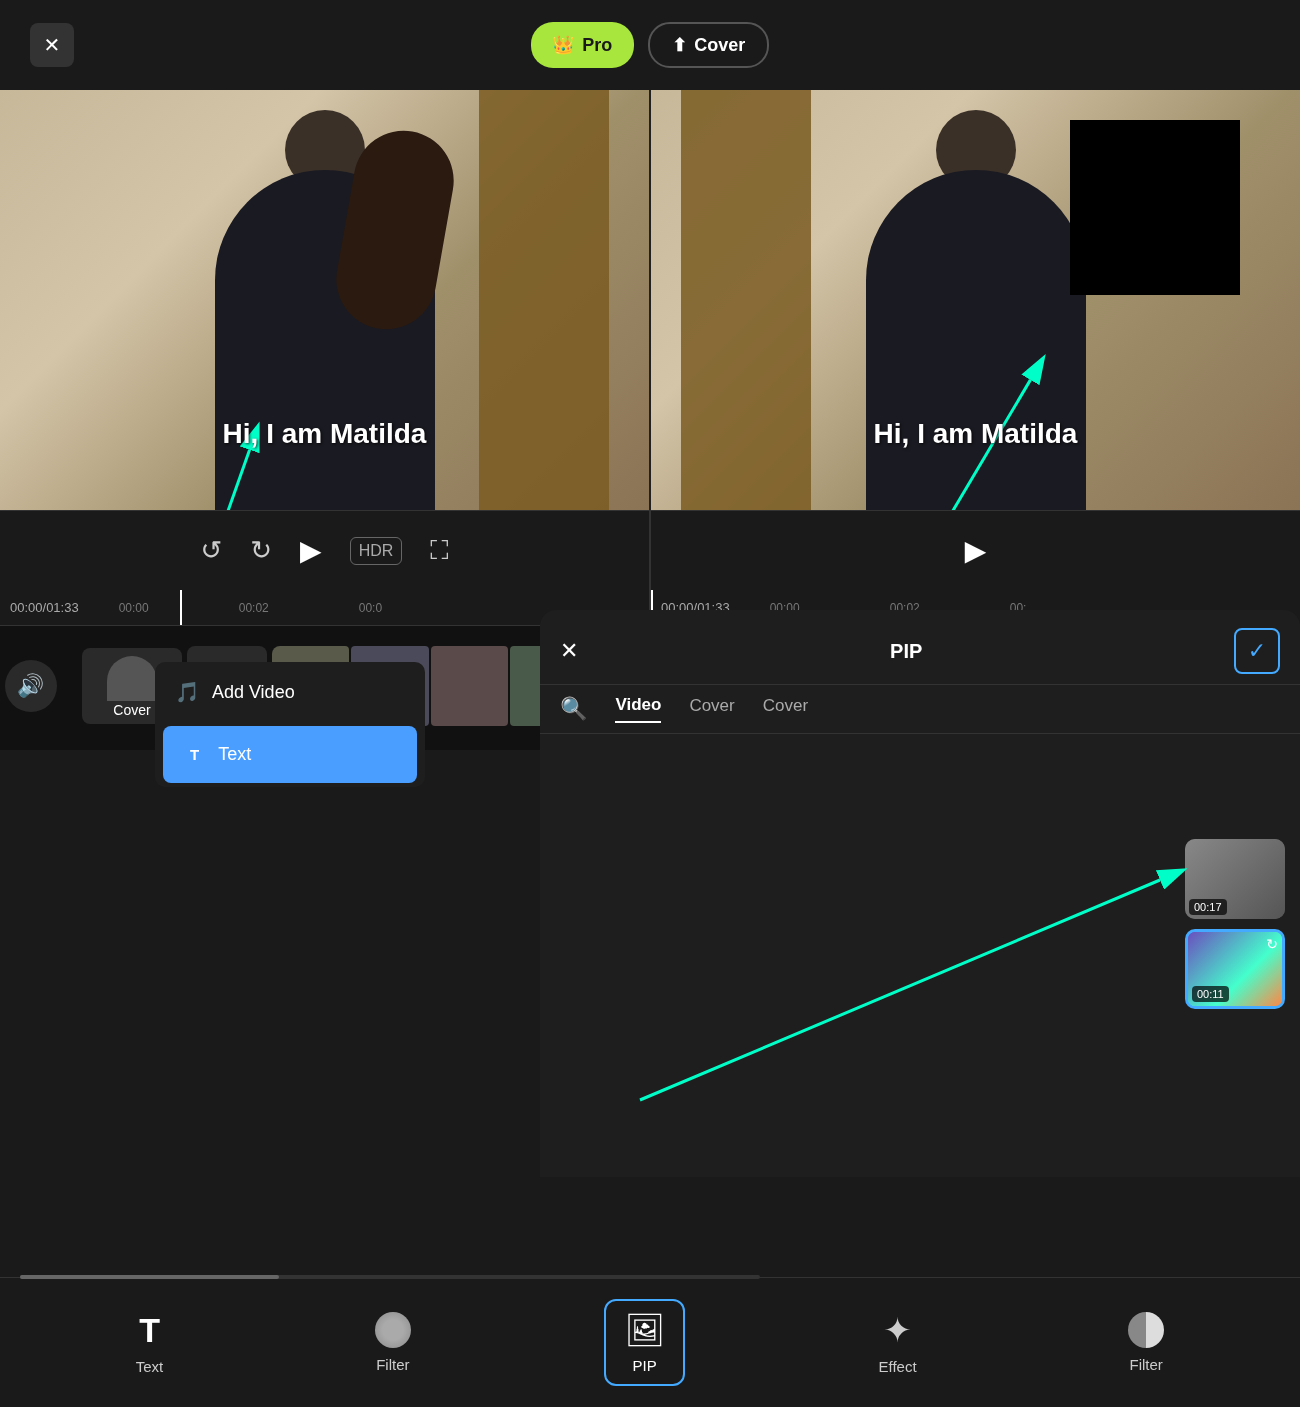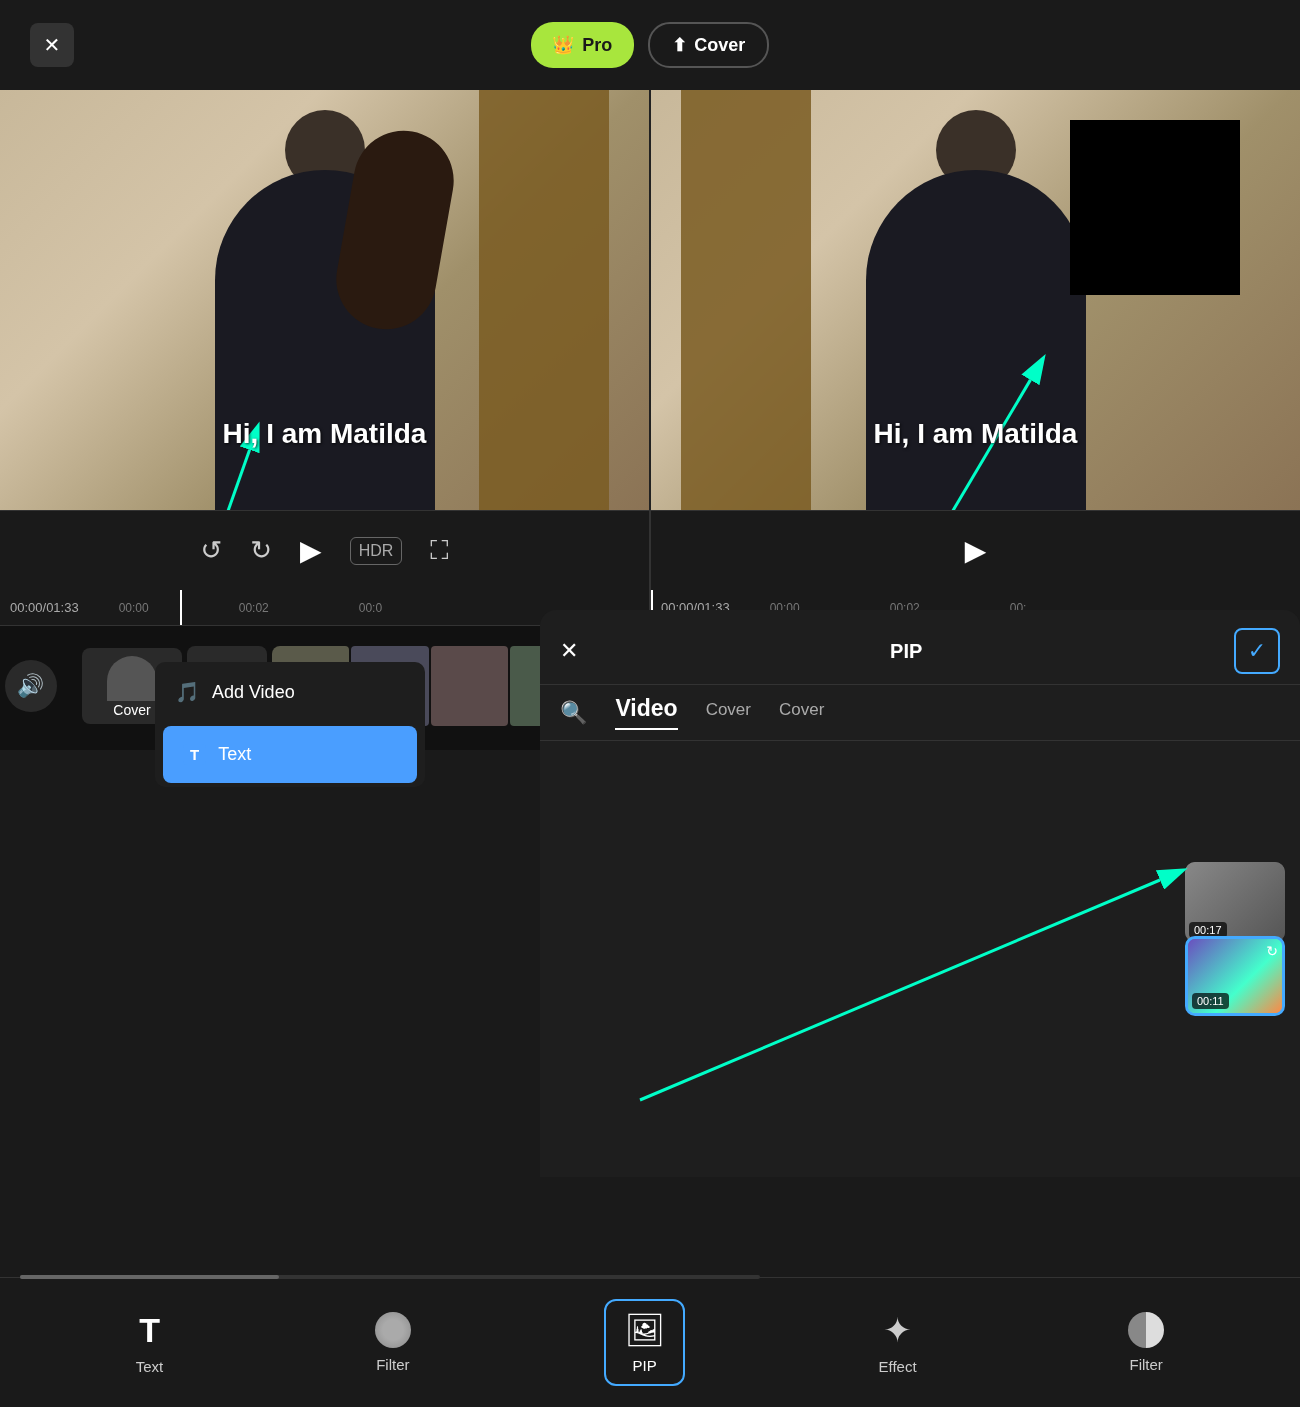--- a/index.html
+++ b/index.html
@@ -353,36 +353,36 @@
       border-bottom: 1px solid #333;
     }
     .pip-tab {
       color: #aaa;
       font-size: 17px;
       cursor: pointer;
       padding-bottom: 6px;
     }
     .pip-tab-active {
       color: white;
-      font-size: 23px;
+      font-size: 17px;
       font-weight: 600;
       border-bottom: 2px solid white;
       padding-bottom: 6px;
       cursor: pointer;
     }
     .pip-video-thumb {
       position: absolute;
       right: 15px;
       width: 100px;
       height: 80px;
       border-radius: 10px;
       overflow: hidden;
     }
     .pip-video-thumb-1 {
-      top: 121px;
+      top: 105px;
       background: #555;
     }
     .pip-video-thumb-2 {
       top: 195px;
       border: 3px solid #4af;
       background: linear-gradient(135deg, #6a4fbf, #4fc, #f84);
     }
     .pip-thumb-duration {
       position: absolute;
       bottom: 4px;

